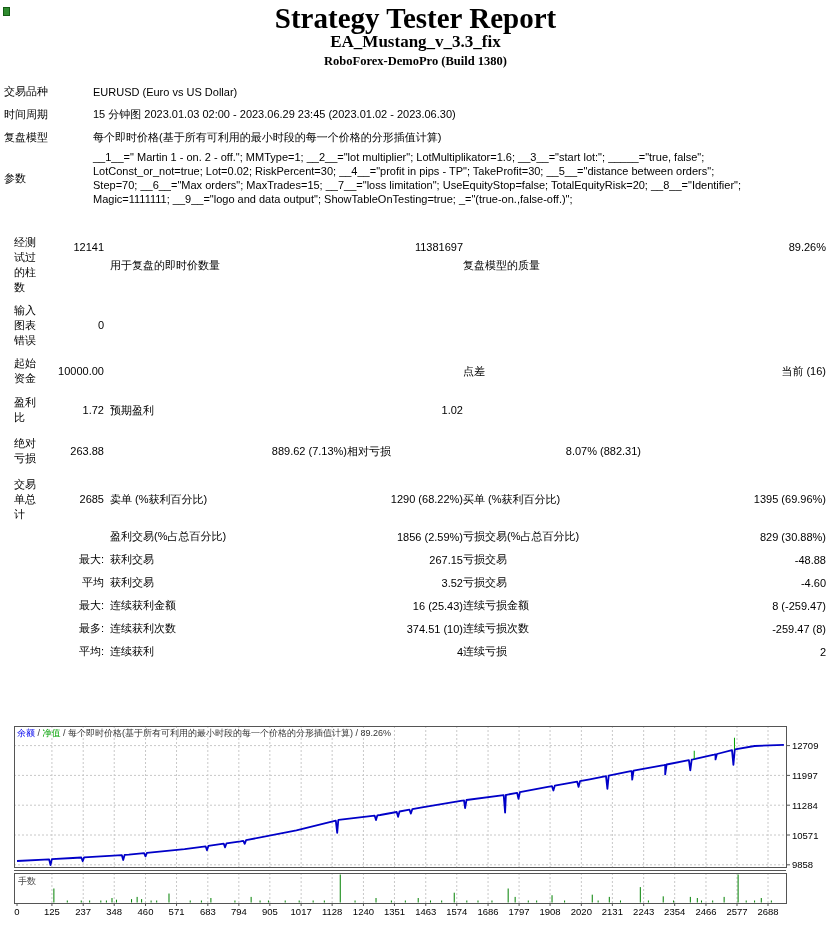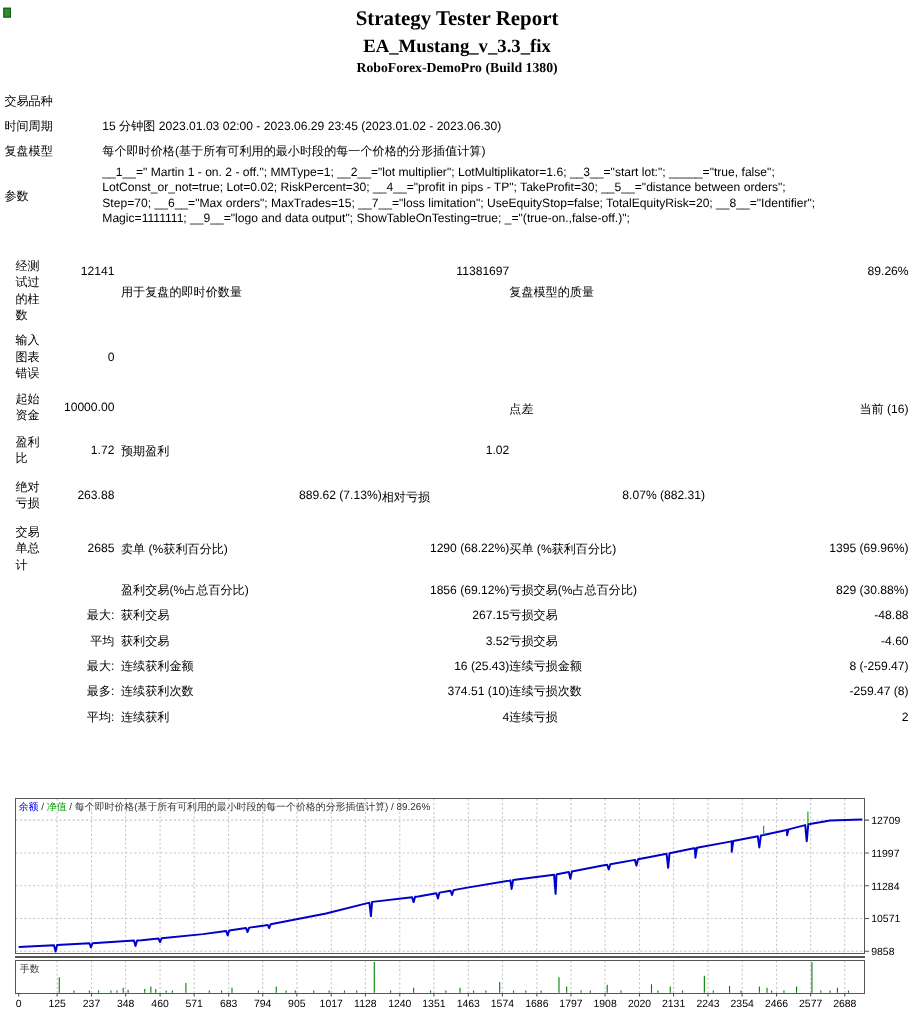--- a/index.html
+++ b/index.html
@@ -3,21 +3,21 @@
 <meta charset="utf-8">
 <style>
   html,body{margin:0;padding:0;}
   body{
     width:831px;height:926px;background:#ffffff;position:relative;overflow:hidden;
     font-family:"Liberation Sans",sans-serif;font-size:11px;color:#000;
   }
   .report-icon{position:absolute;left:3px;top:7px;width:7px;height:9px;
     background:#2f8b2f;border:1px solid #145c14;box-sizing:border-box;}
   .header{text-align:center;font-family:"Liberation Serif",serif;font-weight:bold;padding-top:5px;}
-  .title{font-size:19px;line-height:26px;}
+  .title{font-size:29px;line-height:26px;}
   .subtitle{font-size:17px;line-height:22px;}
   .broker{font-size:12.5px;line-height:17px;}
   
   .info-table{margin-top:10px;}
   .info-row{display:grid;grid-template-columns:93px 724px;align-items:center;}
   .info-row .lab{padding-left:4px;}
   .info-row .val{white-space:nowrap;}
   .params .val{line-height:14px;}
   
   .stats-table{margin-top:24px;}
@@ -42,20 +42,23 @@
 
 <div class="header">
   <div class="title">Strategy Tester Report</div>
   <div class="subtitle">EA_Mustang_v_3.3_fix</div>
   <div class="broker">RoboForex-DemoPro (Build 1380)</div>
 </div>
 
 <div class="info-table" id="info-table">
     <div class="info-row" style="min-height: 23px;">
       <div class="lab">交易品种</div>
+      <div class="val">
+        <div>EURUSD (Euro vs US Dollar)</div>
+      </div>
     </div>
     <div class="info-row" style="min-height: 23px;">
       <div class="lab">时间周期</div>
       <div class="val">
         <div>15 分钟图 2023.01.03 02:00 - 2023.06.29 23:45 (2023.01.02 - 2023.06.30)</div>
       </div>
     </div>
     <div class="info-row" style="min-height: 23px;">
       <div class="lab">复盘模型</div>
       <div class="val">
@@ -131,21 +134,21 @@
       <div class="c4">1290 (68.22%)</div>
       <div class="c5">买单 (%获利百分比)</div>
       <div></div>
       <div class="c6">1395 (69.96%)</div>
     </div>
     <div class="stat-row" style="min-height: 23px;">
       <div class="c1"><span></span></div>
       <div class="c2"></div>
       <div></div>
       <div class="c3">盈利交易(%占总百分比)</div>
-      <div class="c4">1856 (69.12%)</div>
+      <div class="c4">1856 (2.59%)</div>
       <div class="c5">亏损交易(%占总百分比)</div>
       <div></div>
       <div class="c6">829 (30.88%)</div>
     </div>
     <div class="stat-row" style="min-height: 23px;">
       <div class="c1"><span></span></div>
       <div class="c2">最大:</div>
       <div></div>
       <div class="c3">获利交易</div>
       <div class="c4">267.15</div>

